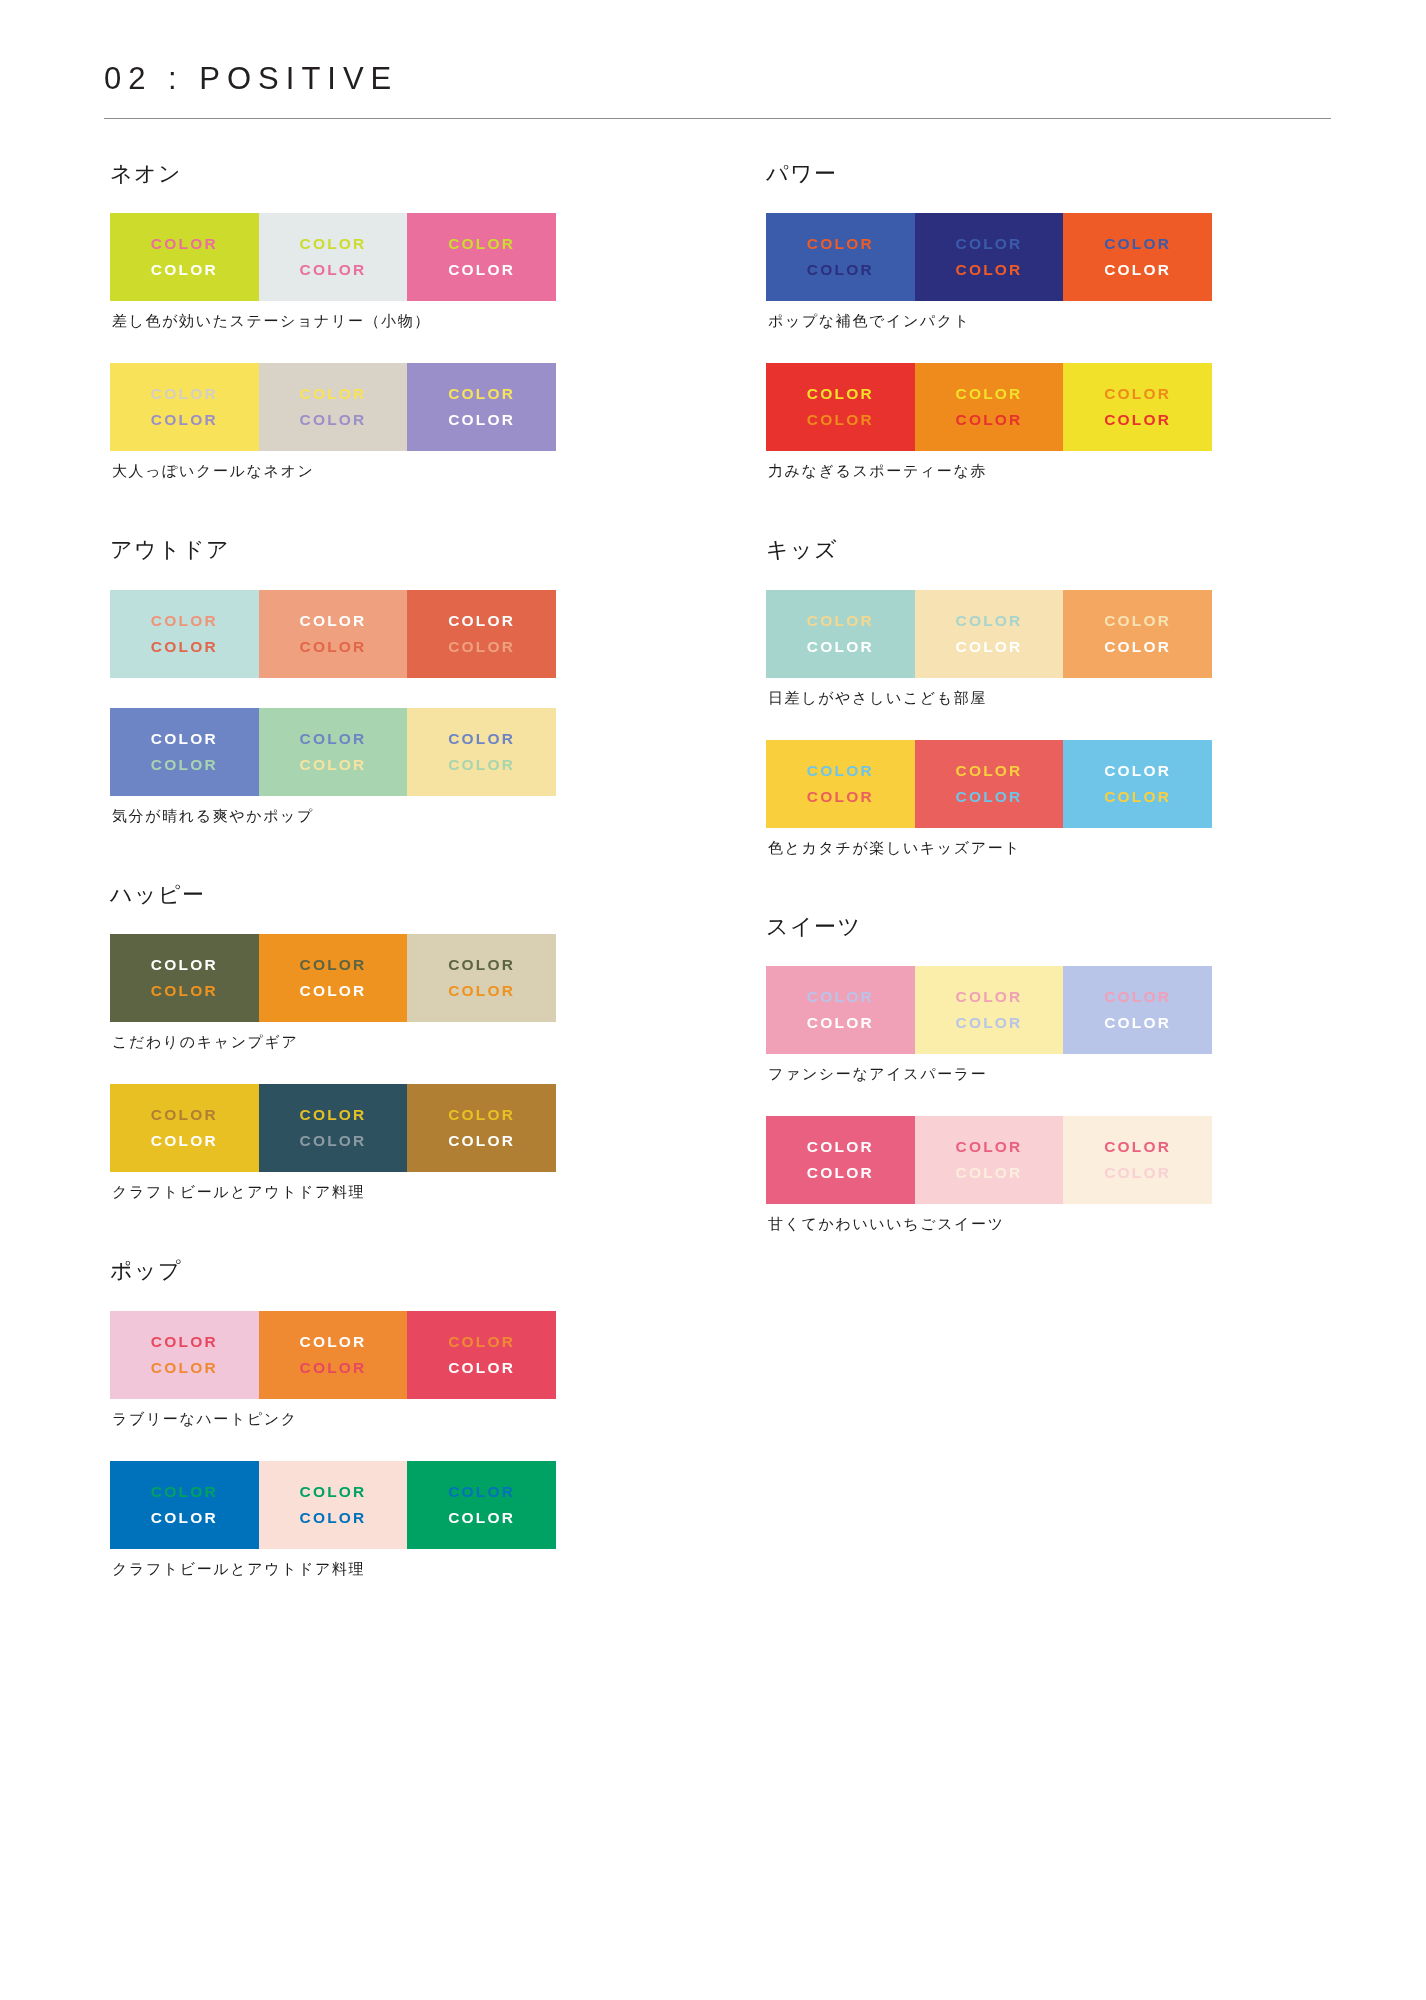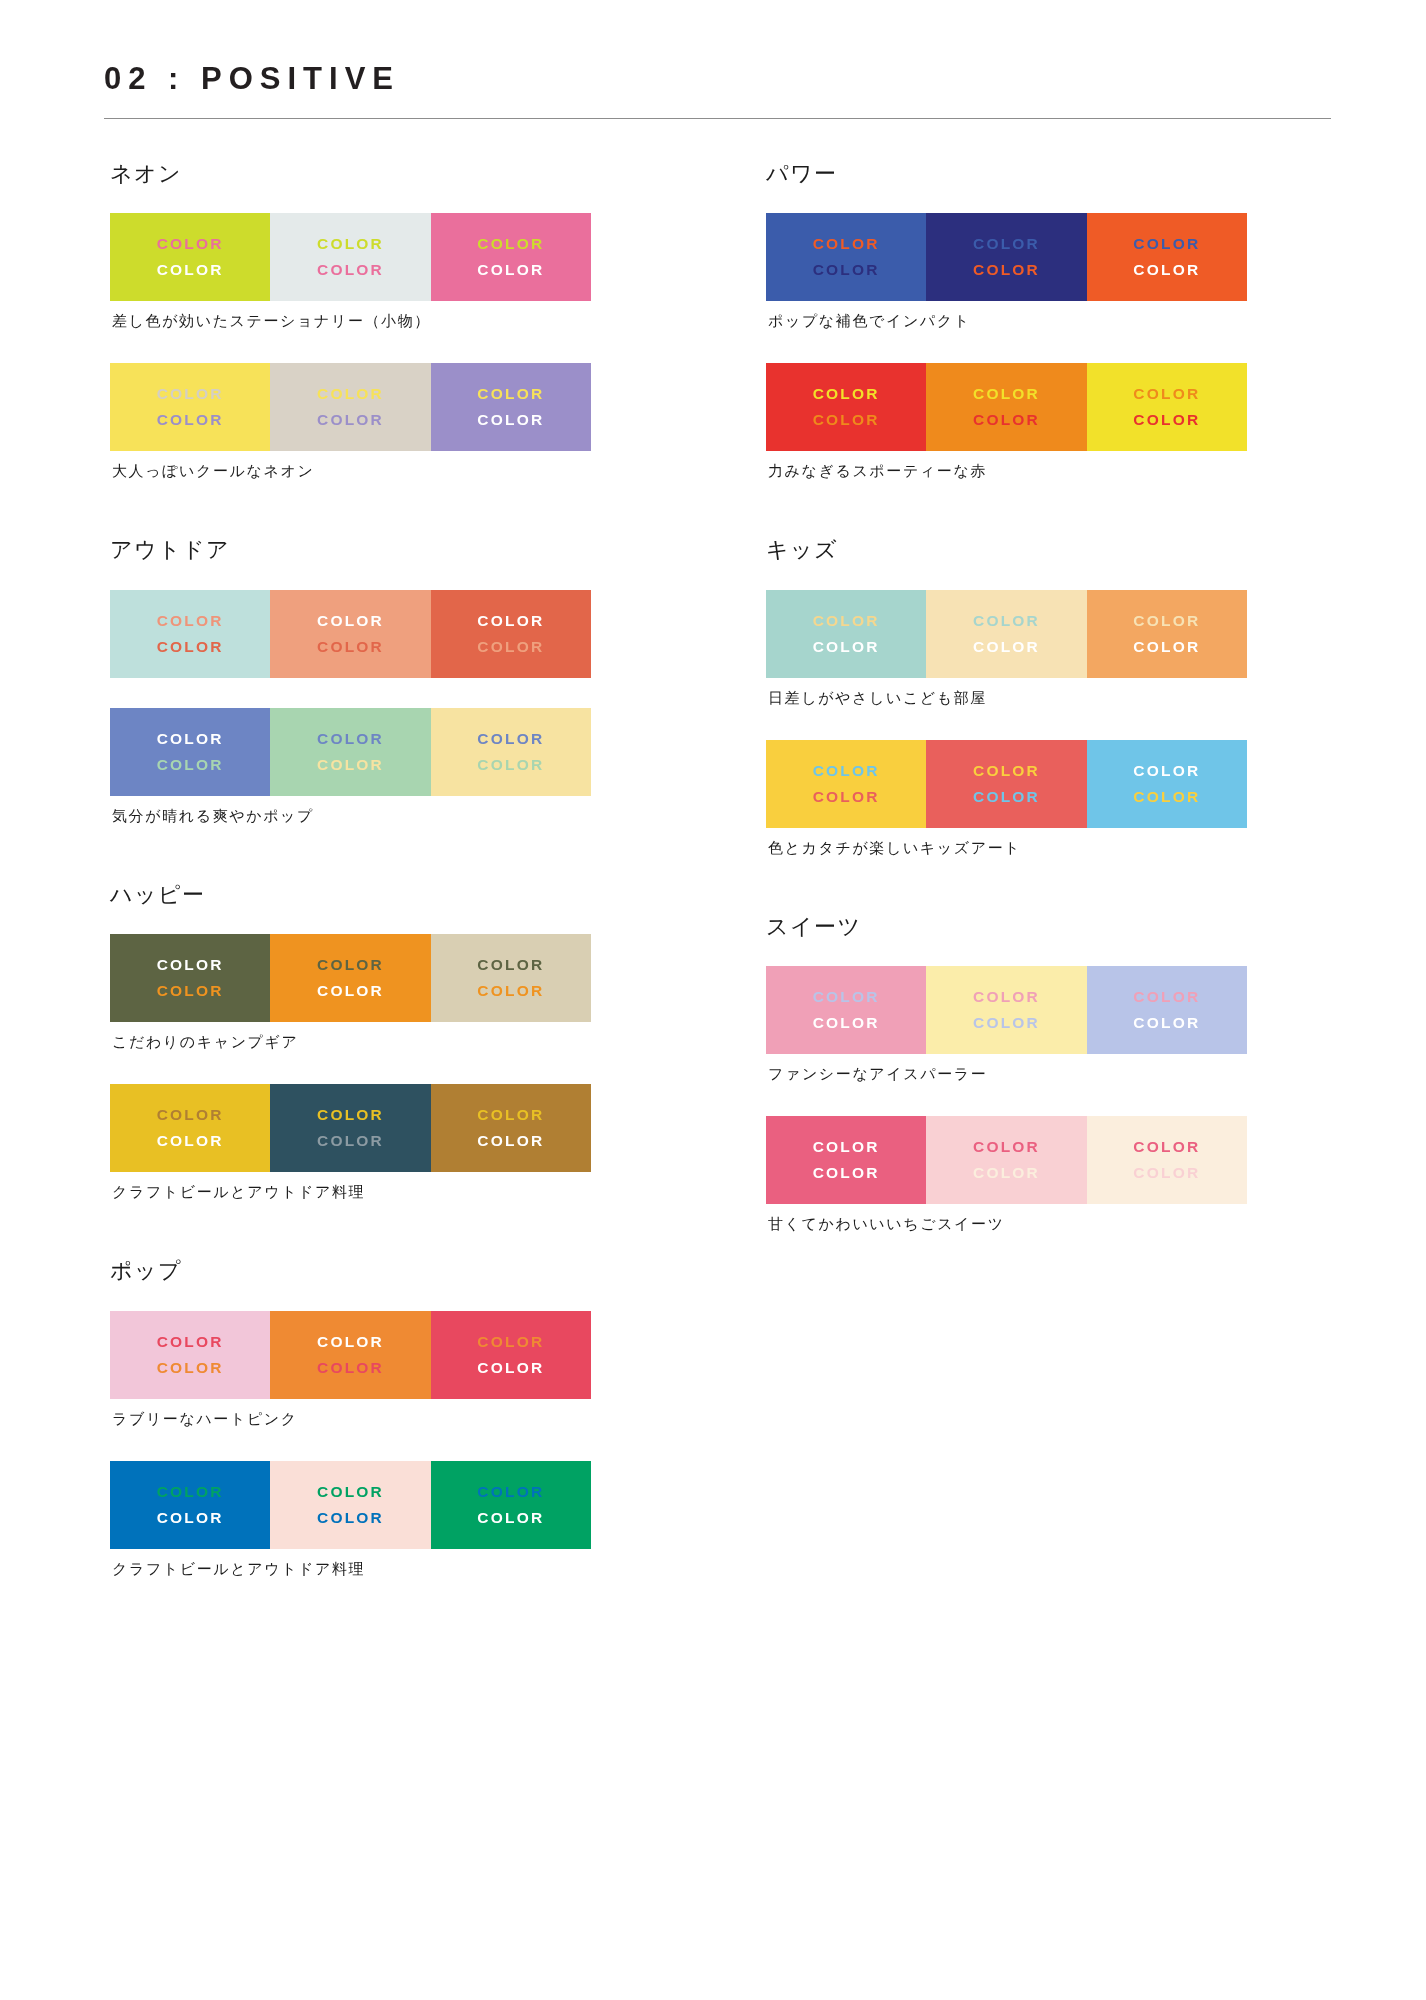--- a/index.html
+++ b/index.html
@@ -18,21 +18,21 @@
     position: relative;
     width: 1426px;
     min-height: 2000px;
     box-sizing: border-box;
     padding: 62px 96px 60px 104px;
   }
 
   
   .page-title {
     font-size: 31px;
-    font-weight: bold;
+    font-weight: normal;
     letter-spacing: 7px;
     color: #231f20;
     margin: 0;
     padding: 0 0 22px 0;
     line-height: 1.1;
   }
   .title-rule {
     height: 1px;
     background: #8d8d8d;
     width: 1227px;
@@ -67,21 +67,21 @@
 
   
   .palette-block {
     margin-bottom: 30px;
   }
   .palette-block:last-child { margin-bottom: 0; }
 
   .swatch-row {
     display: flex;
     flex-direction: row;
-    width: 481px;
+    width: 446px;
     height: 88px;
     margin-left: 6px;
   }
   .swatch {
     flex: 1 1 33.333%;
     display: flex;
     flex-direction: column;
     align-items: center;
     justify-content: center;
     gap: 2px;

